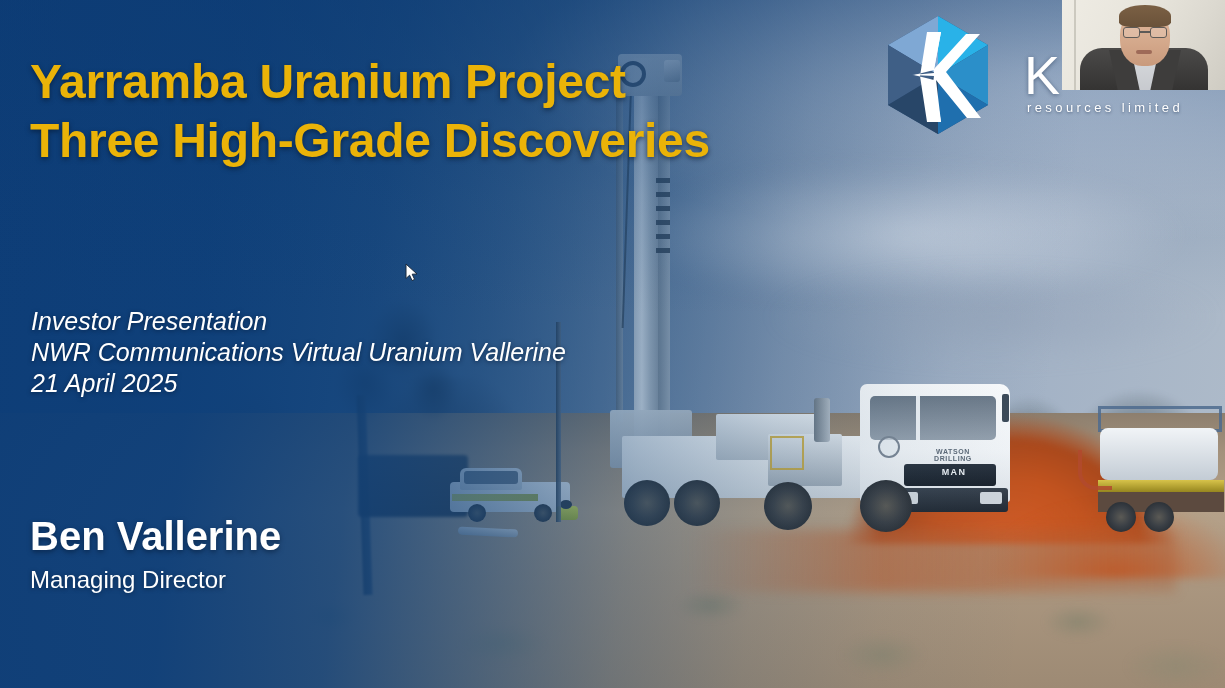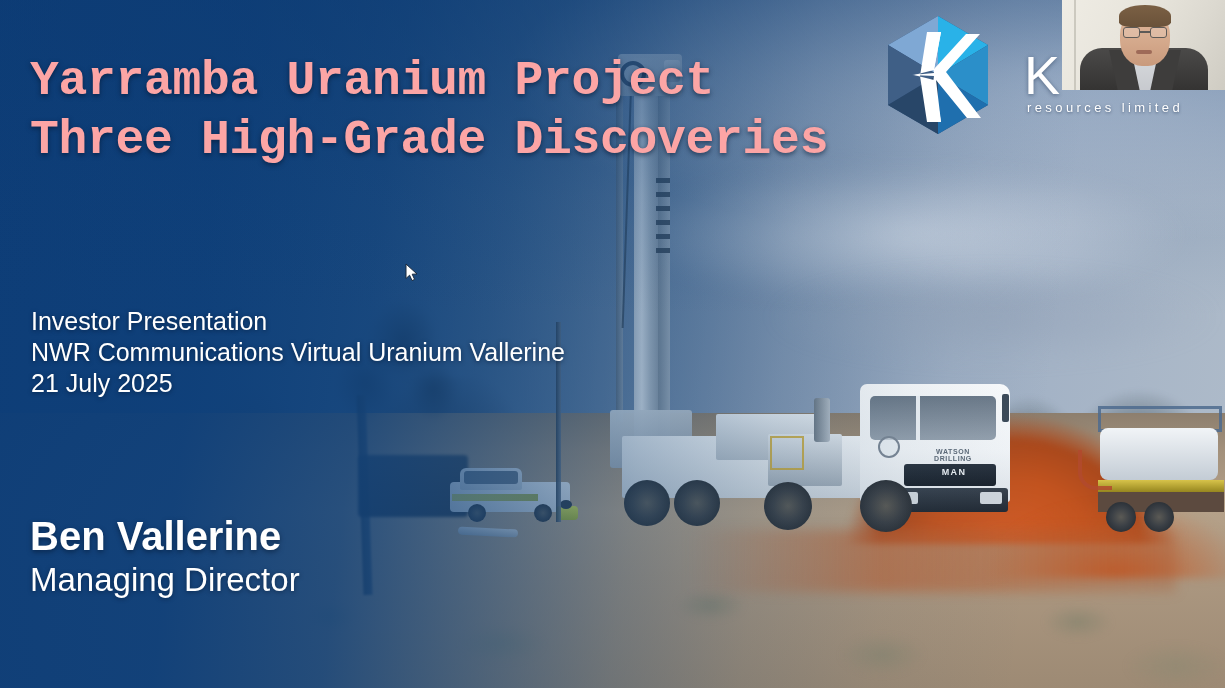--- a/index.html
+++ b/index.html
@@ -275,38 +275,38 @@
     background:linear-gradient(180deg, rgba(12,58,114,.46) 0%, rgba(12,58,114,.10) 62%, rgba(12,58,114,0) 100%);
   }
 
   
   .title{
     position:absolute;left:30px;top:52px;width:900px;
     font-weight:bold;font-size:48px;line-height:59px;
     letter-spacing:-.3px;
     text-shadow:0 2px 5px rgba(3,20,44,.6);
   }
-  .title .l1,.title .l2{color:#fca5a5;display:block;font-family:Liberation Mono, monospace;}
+  .title .l1,.title .l2{color:#eab308;display:block;}
   .title .l3{color:#31abe6;display:block;}
 
   .subtitle{
     position:absolute;left:31px;top:306px;width:760px;
     color:#ffffff;font-size:25px;line-height:31px;
     text-shadow:0 1px 4px rgba(3,20,44,.6);
   }
-  .subtitle span{display:block;}
+  .subtitle span{display:block;font-style:italic;}
 
   .presenter{
     position:absolute;left:30px;top:512px;
     color:#ffffff;font-weight:bold;font-size:40px;line-height:48px;
     text-shadow:0 2px 5px rgba(3,20,44,.55);
   }
   .role{
     position:absolute;left:30px;top:560px;
-    color:#ffffff;font-size:33px;line-height:40px;
+    color:#ffffff;font-size:24px;line-height:40px;
     text-shadow:0 1px 4px rgba(3,20,44,.55);
   }
   .ticker{
     position:absolute;left:28px;top:628px;
     color:#ffffff;font-size:24px;line-height:31px;
     text-shadow:0 1px 4px rgba(3,20,44,.55);
   }
   .ticker b{font-weight:bold;}
   .ticker .sep{font-weight:normal;}
 
@@ -472,21 +472,21 @@
   <div class="tint-top"></div>
 
   <div class="title">
     <span class="l1">Yarramba Uranium Project</span>
     <span class="l2">Three High-Grade Discoveries</span>
   </div>
 
   <div class="subtitle">
     <span>Investor Presentation</span>
     <span>NWR Communications Virtual Uranium Vallerine</span>
-    <span>21 July 2025</span>
+    <span>21 April 2025</span>
   </div>
 
   <div class="presenter">Ben Vallerine</div>
   <div class="role">Managing Director</div>
 
 
   <div class="logo">
     <svg class="hex" viewBox="0 0 108 122">
       <polygon points="54,2 104,31 104,91 54,120 4,91 4,31" fill="#2f4f78"></polygon>
       <polygon points="54,2 104,31 54,61" fill="#29b2e8"></polygon>

